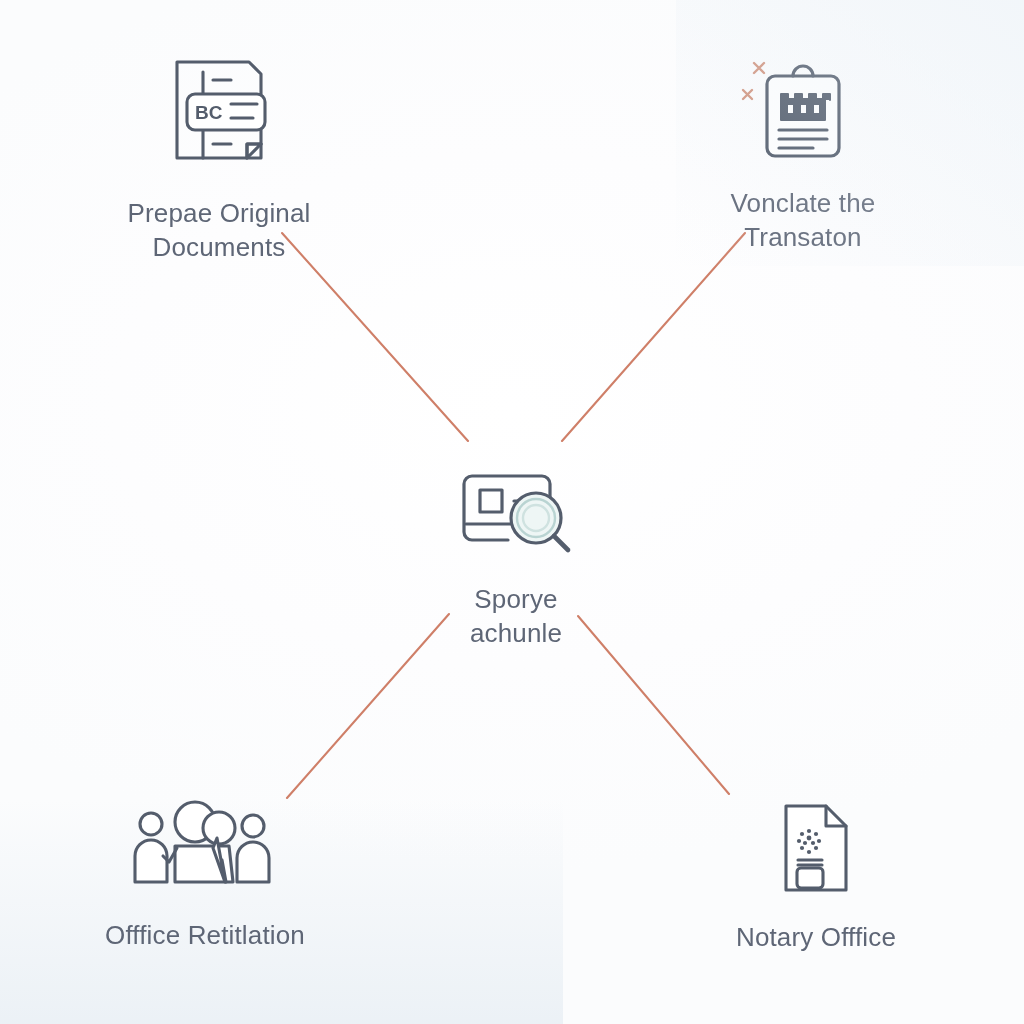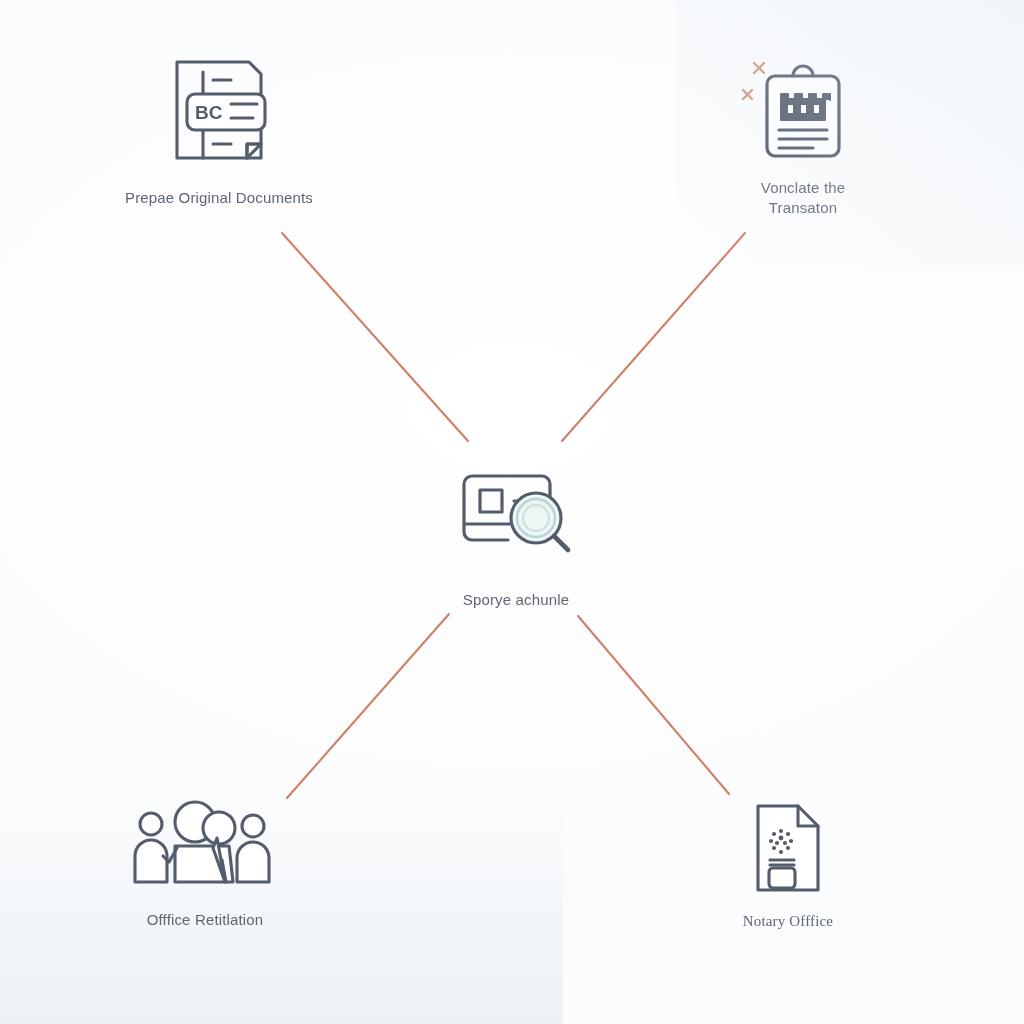--- a/index.html
+++ b/index.html
@@ -49,35 +49,35 @@
     display: flex;
     flex-direction: column;
     align-items: center;
     text-align: center;
   }
   .node .icon-wrap {
     display: block;
     line-height: 0;
   }
   .node .label {
-    margin-top: 14px;
-    font-size: 15px;
+    margin-top: 22px;
+    font-size: 26px;
     letter-spacing: 0.15px;
     line-height: 1.32;
     color: #5e6676;
     white-space: pre-line;
     font-weight: 400;
   }
 
   
   #node-prepare-documents { left: 96px;  top: 46px;  width: 246px; }
   #node-validate-translation { left: 712px; top: 60px; width: 182px; }
-  #node-center-verify    { left: 428px; top: 462px; width: 176px; gap: 16px; }
+  #node-center-verify    { left: 428px; top: 462px; width: 176px; }
   #node-public-registration { left: 104px; top: 800px; width: 202px; }
-  #node-notary-office    { left: 688px; top: 798px; width: 200px; font-family: Liberation Serif, serif; }
+  #node-notary-office    { left: 716px; top: 798px; width: 200px; }
 
   .marks { position: absolute; pointer-events: none; }
 </style>
 </head>
 <body>
 
 <div id="canvas">
 
   <svg class="edges" viewBox="0 0 1024 1024">
     <line x1="282" y1="233" x2="468" y2="441" stroke="#cf7f68" stroke-width="2.1" stroke-linecap="round"></line>

